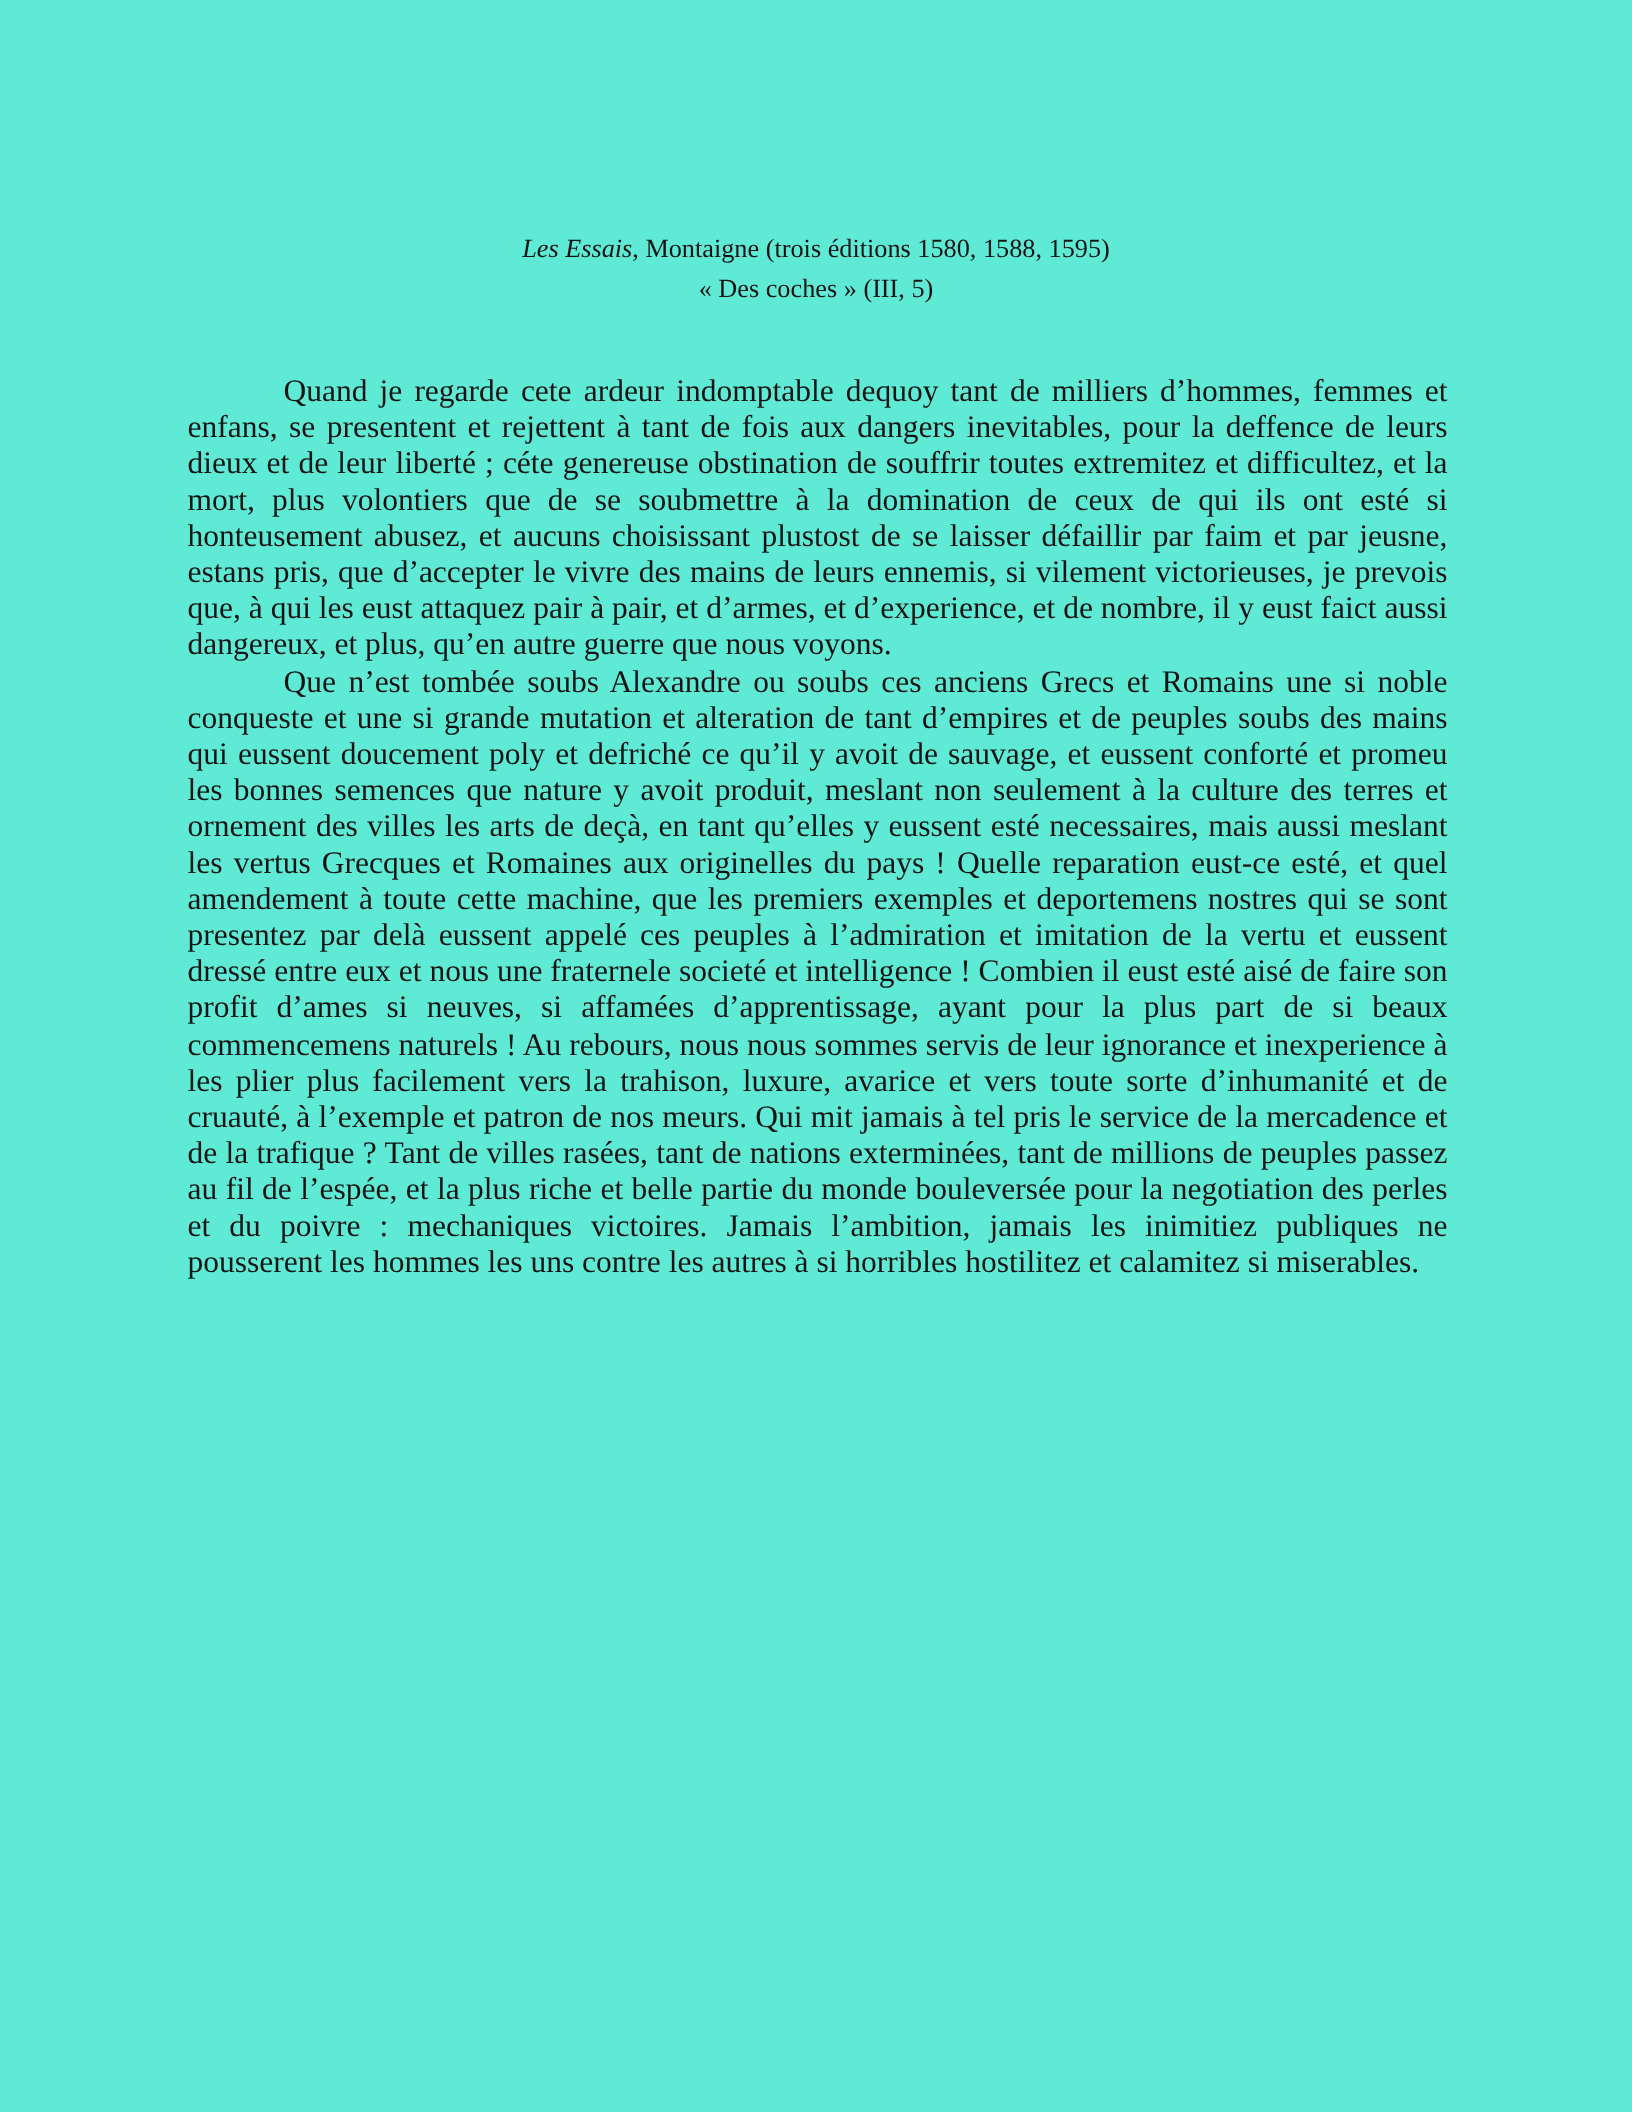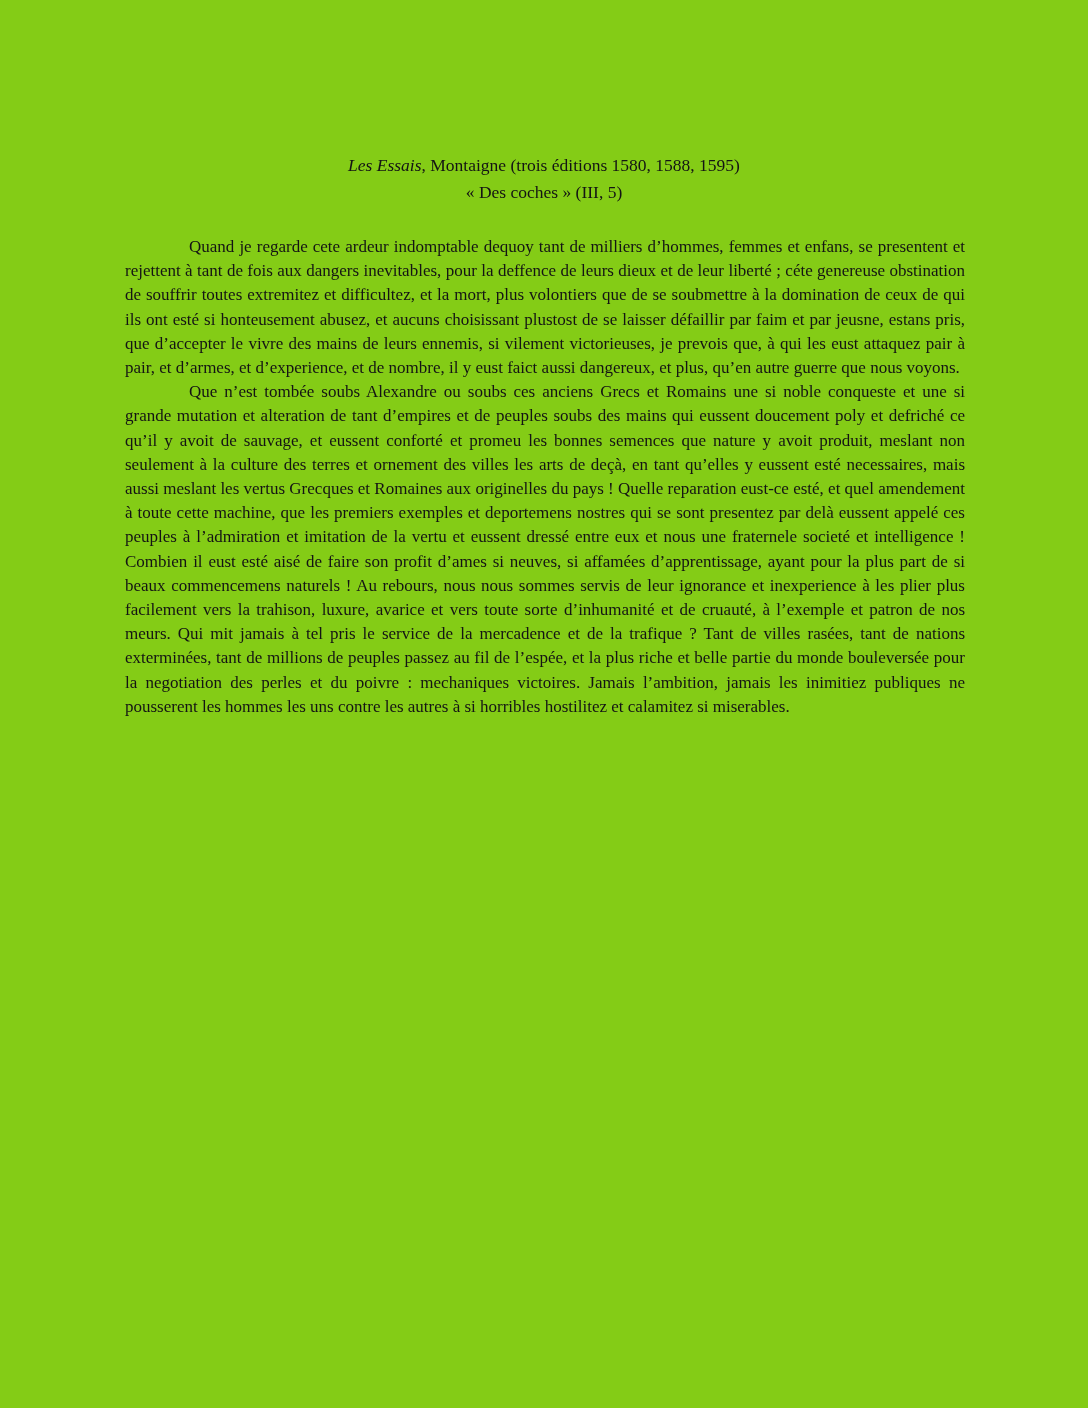--- a/index.html
+++ b/index.html
@@ -4,42 +4,42 @@
 <style>
   html, body {
     margin: 0;
     padding: 0;
     background: #ffffff;
   }
   .page {
     position: relative;
     width: 1088px;
     height: 1408px;
-    background: #84cc16;
+    background: #5eead4;
     font-family: "Liberation Serif", "DejaVu Serif", serif;
     color: #141414;
     overflow: hidden;
   }
   .title-block {
     position: absolute;
     top: 152px;
     left: 0;
     width: 1088px;
     text-align: center;
     font-size: 17.5px;
     line-height: 27px;
   }
   .title-line { margin: 0; }
   .title-line em { font-style: italic; }
   .body-block {
     position: absolute;
-    top: 235px;
+    top: 248px;
     left: 125px;
     width: 840px;
-    font-size: 17px;
+    font-size: 21px;
     line-height: 24.2px;
     text-align: justify;
   }
   .body-block p {
     margin: 0;
     text-indent: 64px;
   }
 </style>
 </head>
 <body>

